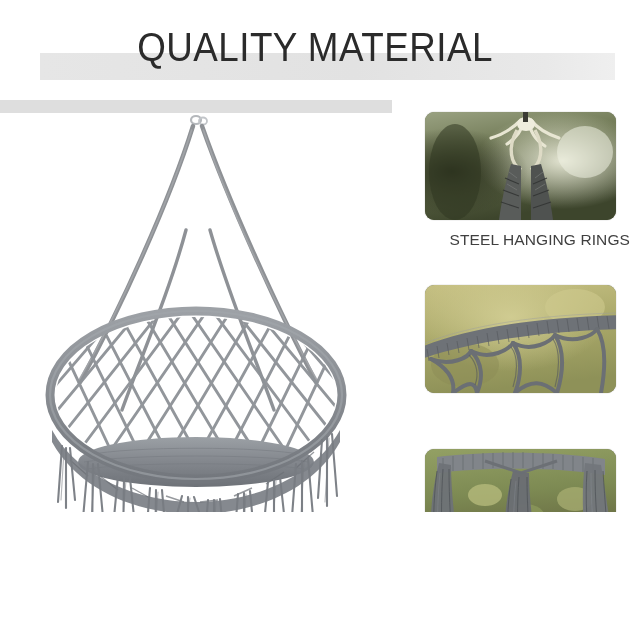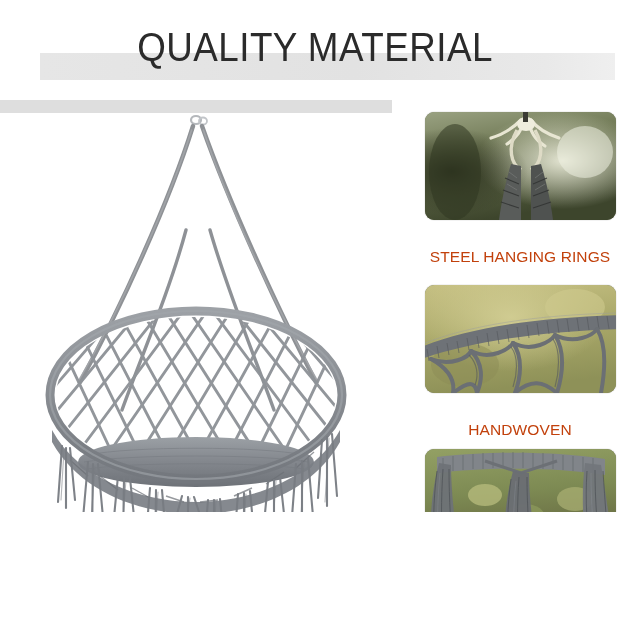--- a/index.html
+++ b/index.html
@@ -59,24 +59,24 @@
     position:relative;
     width:191px;height:108px;
     margin:0 auto;
     border-radius:9px;
     overflow:hidden;
     background:#6d7358;
     box-shadow:0 0 0 1px rgba(0,0,0,0.05);
   }
   .feature-photo svg{display:block;width:191px;height:108px;}
   .feature-caption{
-    margin-top:27px;
-    text-align:center;
+    margin-top:10px;
+    text-align:right;
     font-size:15.5px;
-    color:#c2410c;
+    color:#404040;
     line-height:20px;
     font-family:"Liberation Sans", sans-serif;
     letter-spacing:0.1px;
   }
   .feature-caption.two-line{font-size:17px;line-height:22px;}
 
   #feature-0{top:0px;}
   #feature-1{top:173px;}
   #feature-2{top:337px;}
 </style>
@@ -378,21 +378,20 @@
             <path d="M28,108 C44,96 50,96 52,108"></path>
             <path d="M90,108 C106,94 118,96 132,108"></path>
           </g>
           <g stroke="#54585d" stroke-width="1.2" opacity="0.6" fill="none">
             <path d="M44,70 C52,78 54,90 50,100"></path>
             <path d="M86,62 C94,72 92,90 88,102"></path>
             <path d="M128,54 C136,66 134,88 130,102"></path>
           </g>
         </svg>
       </div>
-      <div class="feature-caption">HANDWOVEN</div>
     </div>
 
     <div class="feature" id="feature-2">
       <div class="feature-photo">
         <svg viewBox="0 0 191 108" xmlns="http://www.w3.org/2000/svg">
           <defs>
             <linearGradient id="f3bg" x1="0" y1="0" x2="0.15" y2="1">
               <stop offset="0%" stop-color="#93a064"></stop>
               <stop offset="45%" stop-color="#7d8a53"></stop>
               <stop offset="100%" stop-color="#60603c"></stop>

